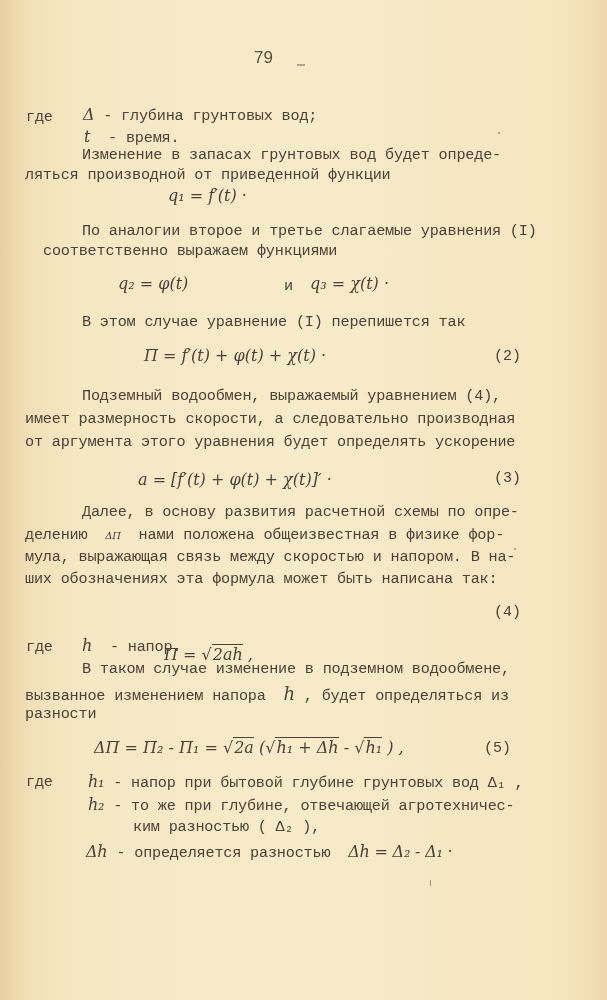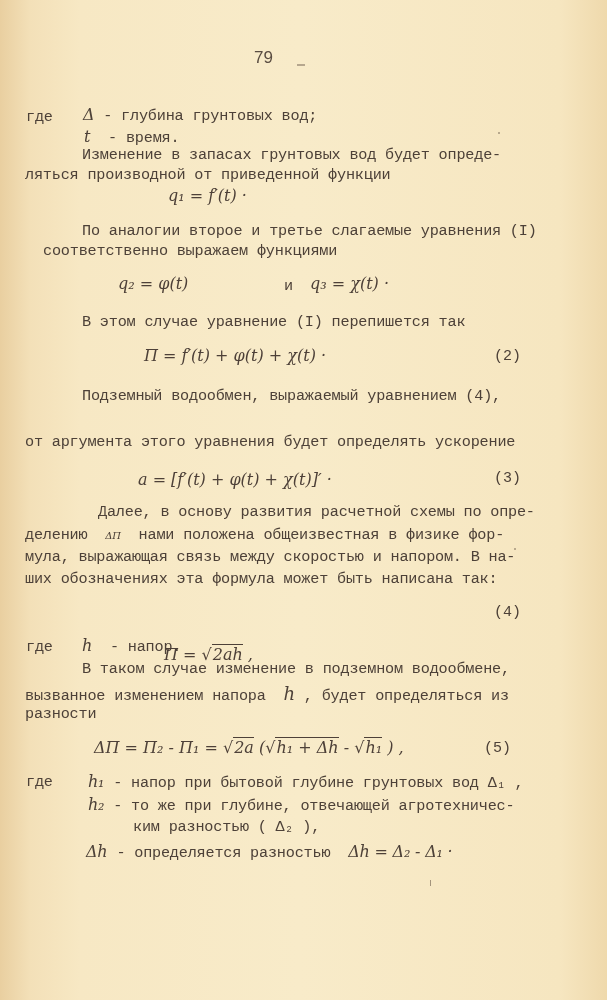--- a/index.html
+++ b/index.html
@@ -49,26 +49,27 @@
   <div class="formula" style="left:118px;top:274px;">q₂ = φ(t)</div>
   <div class="line" style="left:284px;top:277px;">и</div>
   <div class="formula" style="left:310px;top:274px;">q₃ = χ(t) ·</div>
 
   <div class="line" style="left:82px;top:313px;">В этом случае уравнение (I) перепишется так</div>
 
   <div class="formula" style="left:144px;top:346px;">П = f′(t) + φ(t) + χ(t) ·</div>
   <div class="eqno" style="left:494px;top:348px;">(2)</div>
 
   <div class="line" style="left:82px;top:387px;">Подземный водообмен, выражаемый уравнением (4),</div>
+  <div class="line" style="left:25px;top:410px;">имеет размерность скорости, а следовательно производная</div>
   <div class="line" style="left:25px;top:433px;">от аргумента этого уравнения будет определять ускорение</div>
 
   <div class="formula" style="left:138px;top:470px;">a = [f′(t) + φ(t) + χ(t)]′ ·</div>
   <div class="eqno" style="left:494px;top:470px;">(3)</div>
 
-  <div class="line" style="left:82px;top:503px;margin-left:16px;">Далее, в основу развития расчетной схемы по опре-</div>
+  <div class="line" style="left:82px;top:503px;">Далее, в основу развития расчетной схемы по опре-</div>
   <div class="line" style="left:25px;top:526px;"><span>делению</span> &nbsp;<span class="sym" style="font-size:10px">ΔП</span> &nbsp;<span>нами положена общеизвестная в физике фор-</span></div>
   <div class="line" style="left:25px;top:548px;">мула, выражающая связь между скоростью и напором. В на-</div>
   <div class="line" style="left:25px;top:570px;">ших обозначениях эта формула может быть написана так:</div>
 
   <div class="formula" style="left:164px;top:600px;margin-top:45px;"><span>П = </span>√<span class="sq">2ah</span><span> ,</span></div>
   <div class="eqno" style="left:494px;top:604px;">(4)</div>
 
   <div class="line" style="left:26px;top:638px;">где</div>
   <div class="line" style="left:82px;top:636px;"><span class="sym">h</span> &nbsp;<span>- напор.</span></div>
 

